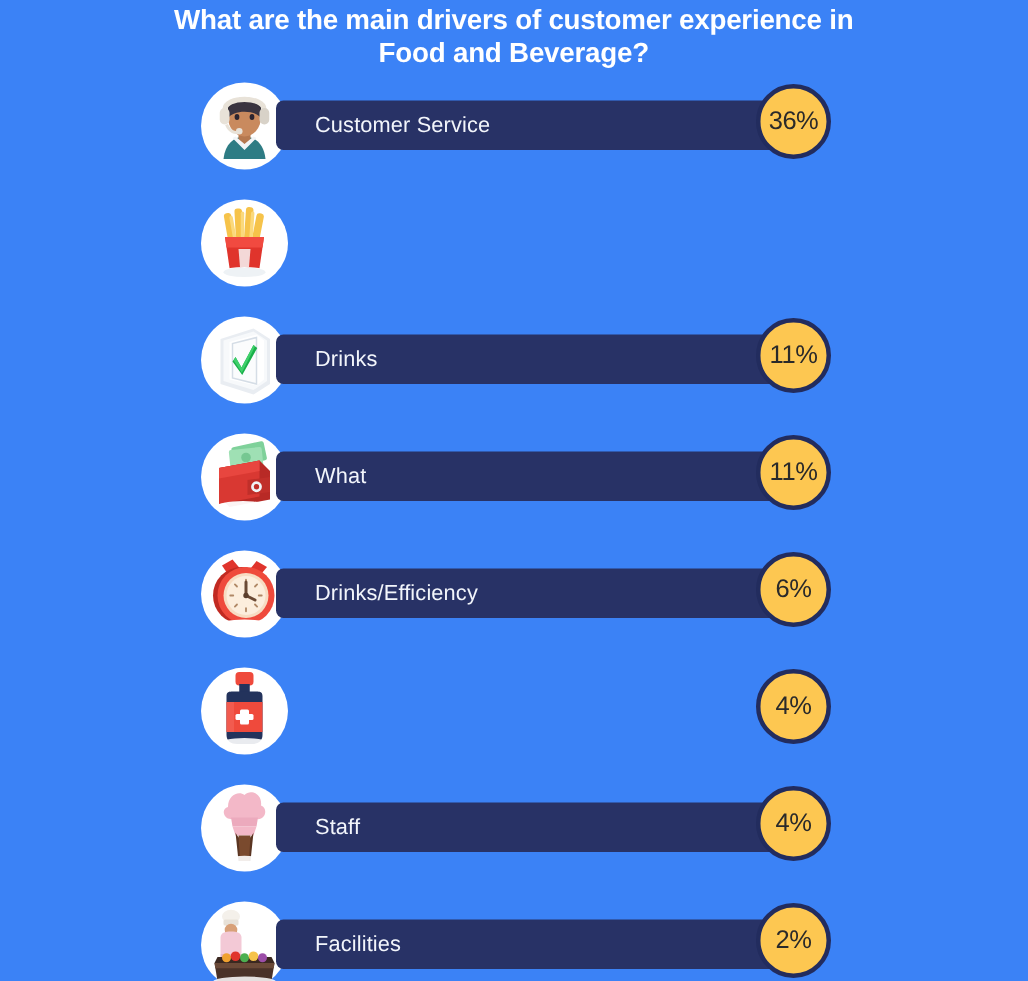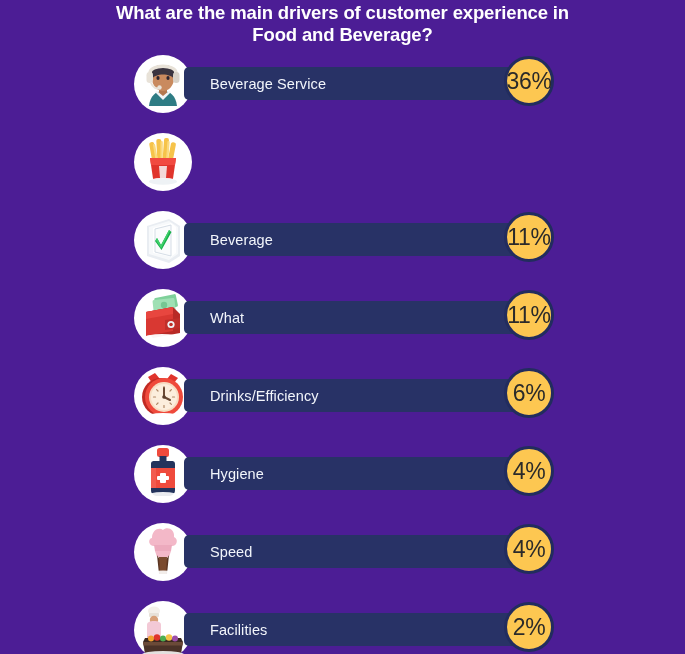--- a/index.html
+++ b/index.html
@@ -11,21 +11,21 @@
     height: 654px;
     overflow: hidden;
     background: #5bb4e8;
     font-family: "Liberation Sans", sans-serif;
     position: relative;
   }
   #infographic {
     position: relative;
     width: 685px;
     height: 654px;
-    background: #4c1d95;
+    background: #3b82f6;
     overflow: hidden;
   }
 
   
   .title {
     position: absolute;
     top: 2px;
     left: 50%;
     transform: translateX(-50%);
     width: 540px;
@@ -80,21 +80,21 @@
     width: 50px;
     height: 50px;
     border-radius: 50%;
     background: #fdc751;
     border: 3px solid #222c5e;
     box-sizing: border-box;
     display: flex;
     align-items: center;
     justify-content: center;
     color: #2a2a2a;
-    font-size: 23px;
+    font-size: 17px;
     font-weight: normal;
     letter-spacing: -0.3px;
   }
 
   
   .icon-disc {
     position: absolute;
     left: 134px;
     top: 0px;
     width: 58px;
@@ -132,21 +132,21 @@
           <ellipse cx="33" cy="22" rx="1.6" ry="2" fill="#2b2430"></ellipse>
           <path d="M15 17 C15 8 41 8 41 17" stroke="#e8e2d8" stroke-width="3.4" fill="none"></path>
           <rect x="11.5" y="16" width="6.5" height="11" rx="3.2" fill="#e8e2d8"></rect>
           <rect x="38" y="16" width="6.5" height="11" rx="3.2" fill="#d8d2c8"></rect>
           <path d="M16 27 C18 32 22 33 24 32" stroke="#e8e2d8" stroke-width="2" fill="none"></path>
           <circle cx="24.5" cy="31.5" r="2.2" fill="#e8e2d8"></circle>
           <path d="M20 36 L28 44 L36 36 L34 35 L28 40 L22 35 Z" fill="#f2f4f6"></path>
         </svg>
       </div>
       <div class="bar">
-        <span class="bar-label">Beverage Service</span>
+        <span class="bar-label">Customer Service</span>
       </div>
       <div class="badge">36%</div>
     </div>
 
     <div class="row">
       <div class="icon-disc">
         <svg width="56" height="56" viewBox="0 0 56 56">
           <g fill="#f6c34a">
             <rect x="16" y="8" width="5" height="24" rx="2" transform="rotate(-10 18 20)"></rect>
             <rect x="22" y="5" width="5" height="27" rx="2" transform="rotate(-3 24 20)"></rect>
@@ -172,21 +172,21 @@
         <svg width="56" height="56" viewBox="0 0 56 56">
           <path d="M12 14 L34 7 L45 14 L45 44 L34 51 L12 44 Z" fill="#e9edf2"></path>
           <path d="M14 15 L34 9 L43 15 L43 42 L34 48 L14 42 Z" fill="#f7f9fb"></path>
           <path d="M18 16 L36 11 L41 15 L41 41 L36 45 L18 41 Z" fill="#ffffff"></path>
           <path d="M20 17 L20 40 L36 44 L36 13 Z" fill="#fbfcfd" stroke="#d5dde6" stroke-width="1"></path>
           <path d="M22 26 L26 33 L34 18 L36.5 20 L26.5 38 L20 29 Z" fill="#19b04a"></path>
           <path d="M22 26 L26 33 L34 18 L35 19 L26.2 36.5 L20.8 28.3 Z" fill="#3fd06b"></path>
         </svg>
       </div>
       <div class="bar">
-        <span class="bar-label">Beverage</span>
+        <span class="bar-label">Drinks</span>
       </div>
       <div class="badge">11%</div>
     </div>
 
     <div class="row">
       <div class="icon-disc">
         <svg width="56" height="56" viewBox="0 0 56 56">
           <g>
             <rect x="20" y="6" width="22" height="13" rx="1.5" fill="#7fd19a" transform="rotate(-12 31 12)"></rect>
             <rect x="18" y="9" width="22" height="13" rx="1.5" fill="#9fe0b4" transform="rotate(-6 29 15)"></rect>
@@ -246,39 +246,36 @@
           <path d="M16 18 C16 14.5 19 15 22 15 L34 15 C37 15 40 14.5 40 18 L40 44 C40 48 37 50 33 50 L23 50 C19 50 16 48 16 44 Z" fill="#23335c"></path>
           <path d="M16 22 L40 22 L40 42 L16 42 Z" fill="#ef4a3c"></path>
           <path d="M16 22 L21 22 L21 42 L16 42 Z" fill="#f4685b" opacity="0.6"></path>
           <g fill="#ffffff">
             <rect x="25" y="27" width="6" height="10" rx="1"></rect>
             <rect x="22" y="30" width="12" height="4" rx="1"></rect>
           </g>
           <ellipse cx="28" cy="50" rx="17" ry="4" fill="#ffffff" opacity="0.9"></ellipse>
         </svg>
       </div>
-      <div class="bar">
-        <span class="bar-label">Hygiene</span>
-      </div>
       <div class="badge">4%</div>
     </div>
 
     <div class="row">
       <div class="icon-disc">
         <svg width="56" height="56" viewBox="0 0 56 56">
           <path d="M17 14 C17 6 24 3 28 6 C32 2 40 5 39 13 C44 15 42 23 36 22 L20 22 C14 23 12 15 17 14 Z" fill="#f3b8c8"></path>
           <path d="M19 21 L37 21 L36 27 L20 27 Z" fill="#ecaabd"></path>
           <path d="M20 27 L36 27 L34 33 L22 33 Z" fill="#f3b8c8"></path>
           <path d="M22 31 C22 31 24 36 28 36 C32 36 34 31 34 31 L32 50 L24 50 Z" fill="#5a3522"></path>
           <path d="M24 33 L32 33 L31 50 L25 50 Z" fill="#7a4a2e"></path>
           <ellipse cx="28" cy="50.5" rx="16" ry="4" fill="#ffffff" opacity="0.9"></ellipse>
         </svg>
       </div>
       <div class="bar">
-        <span class="bar-label">Speed</span>
+        <span class="bar-label">Staff</span>
       </div>
       <div class="badge">4%</div>
     </div>
 
     <div class="row">
       <div class="icon-disc">
         <svg width="56" height="56" viewBox="0 0 56 56">
           <ellipse cx="19" cy="9" rx="6" ry="4.5" fill="#f4f0ea"></ellipse>
           <rect x="14" y="11" width="10" height="4" rx="1" fill="#e7e1d8"></rect>
           <circle cx="19" cy="18" r="4.2" fill="#d8a078"></circle>

